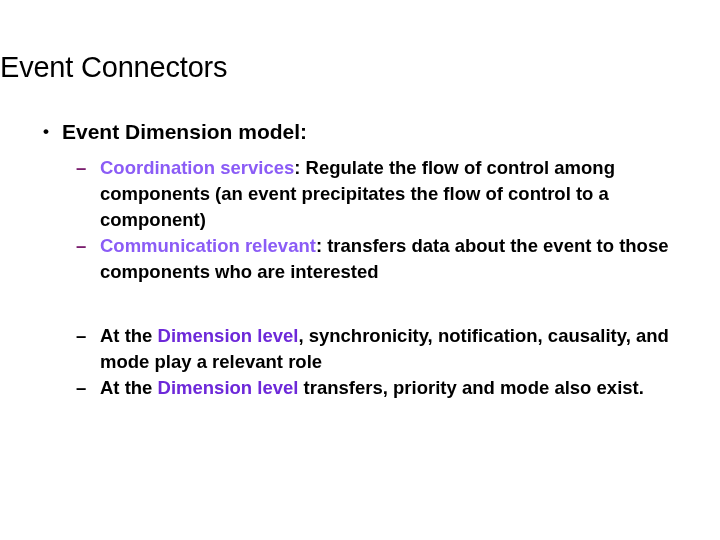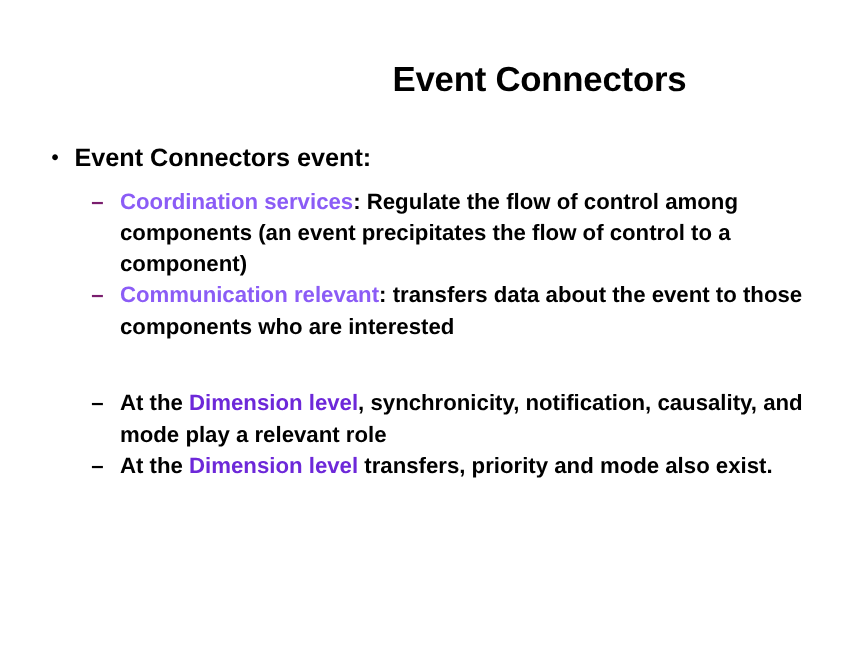--- a/index.html
+++ b/index.html
@@ -21,23 +21,23 @@
     background: #FFFFFF;
     box-sizing: border-box;
   }
 
   
   .slide-title {
     position: absolute;
     left: 0;
     top: 50px;
     width: 572px;
-    text-align: right;
+    text-align: left;
     font-size: 29px;
-    font-weight: 700;
+    font-weight: 400;
     color: #000000;
     letter-spacing: -0.2px;
     line-height: 34px;
     white-space: nowrap;
   }
 
   
   .body-area {
     position: absolute;
     left: 36px;
@@ -105,21 +105,21 @@
 <body>
 
 <div class="slide">
 
   <div class="slide-title">Event Connectors</div>
 
   <div class="body-area">
 
     <div class="lvl1">
       <span class="marker">•</span>
-      <span>Event Connectors event:</span>
+      <span>Event Dimension model:</span>
     </div>
 
     <div id="groups-container">
         <div class="lvl2"><span class="marker purple">–</span><span class="em-purple">Coordination services</span><span class="plain">: Regulate the flow of control among components (an event precipitates the flow of control to a component)</span></div>
         <div class="lvl2"><span class="marker purple">–</span><span class="em-purple">Communication relevant</span><span class="plain">: transfers data about the event to those components who are interested</span></div>
         <div class="group-gap"></div>
         <div class="lvl2"><span class="marker black">–</span><span class="plain">At the </span><span class="em-blue">Dimension level</span><span class="plain">, synchronicity, notification, causality, and mode play a relevant role</span></div>
         <div class="lvl2"><span class="marker black">–</span><span class="plain">At the </span><span class="em-blue">Dimension level</span><span class="plain"> transfers, priority and mode also exist.</span></div>
       </div>
 

